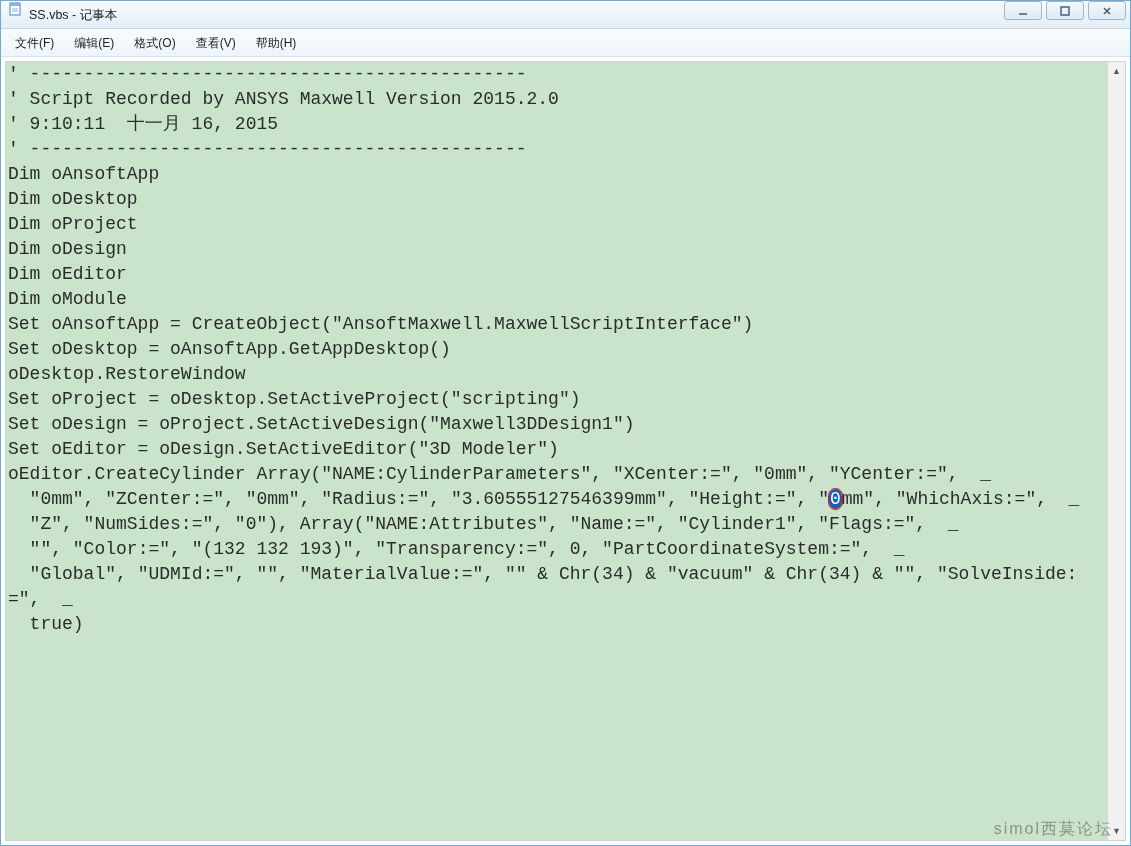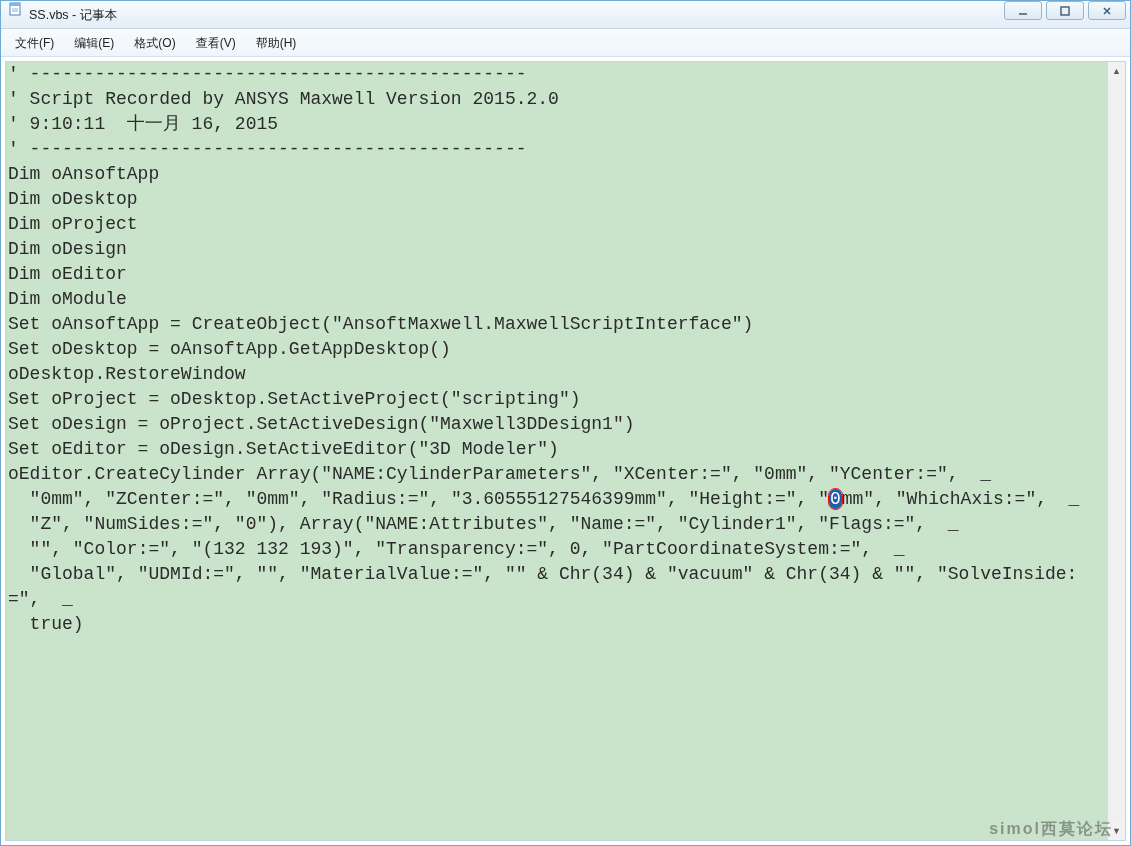--- a/index.html
+++ b/index.html
@@ -121,21 +121,21 @@
   }
   .scrollbar-v .track { flex: 1; }
   .watermark {
     position: absolute;
     right: 18px;
     bottom: 6px;
     font-family: Arial, sans-serif;
     font-size: 16px;
     letter-spacing: 2px;
     color: rgba(80,80,80,0.55);
-    font-weight: bold;
+    font-weight: normal;
     pointer-events: none;
   }
 </style>
 </head>
 <body>
 
 <div class="window">
   <div class="titlebar">
     <span class="icon">
       <svg width="14" height="14" viewBox="0 0 14 14">

